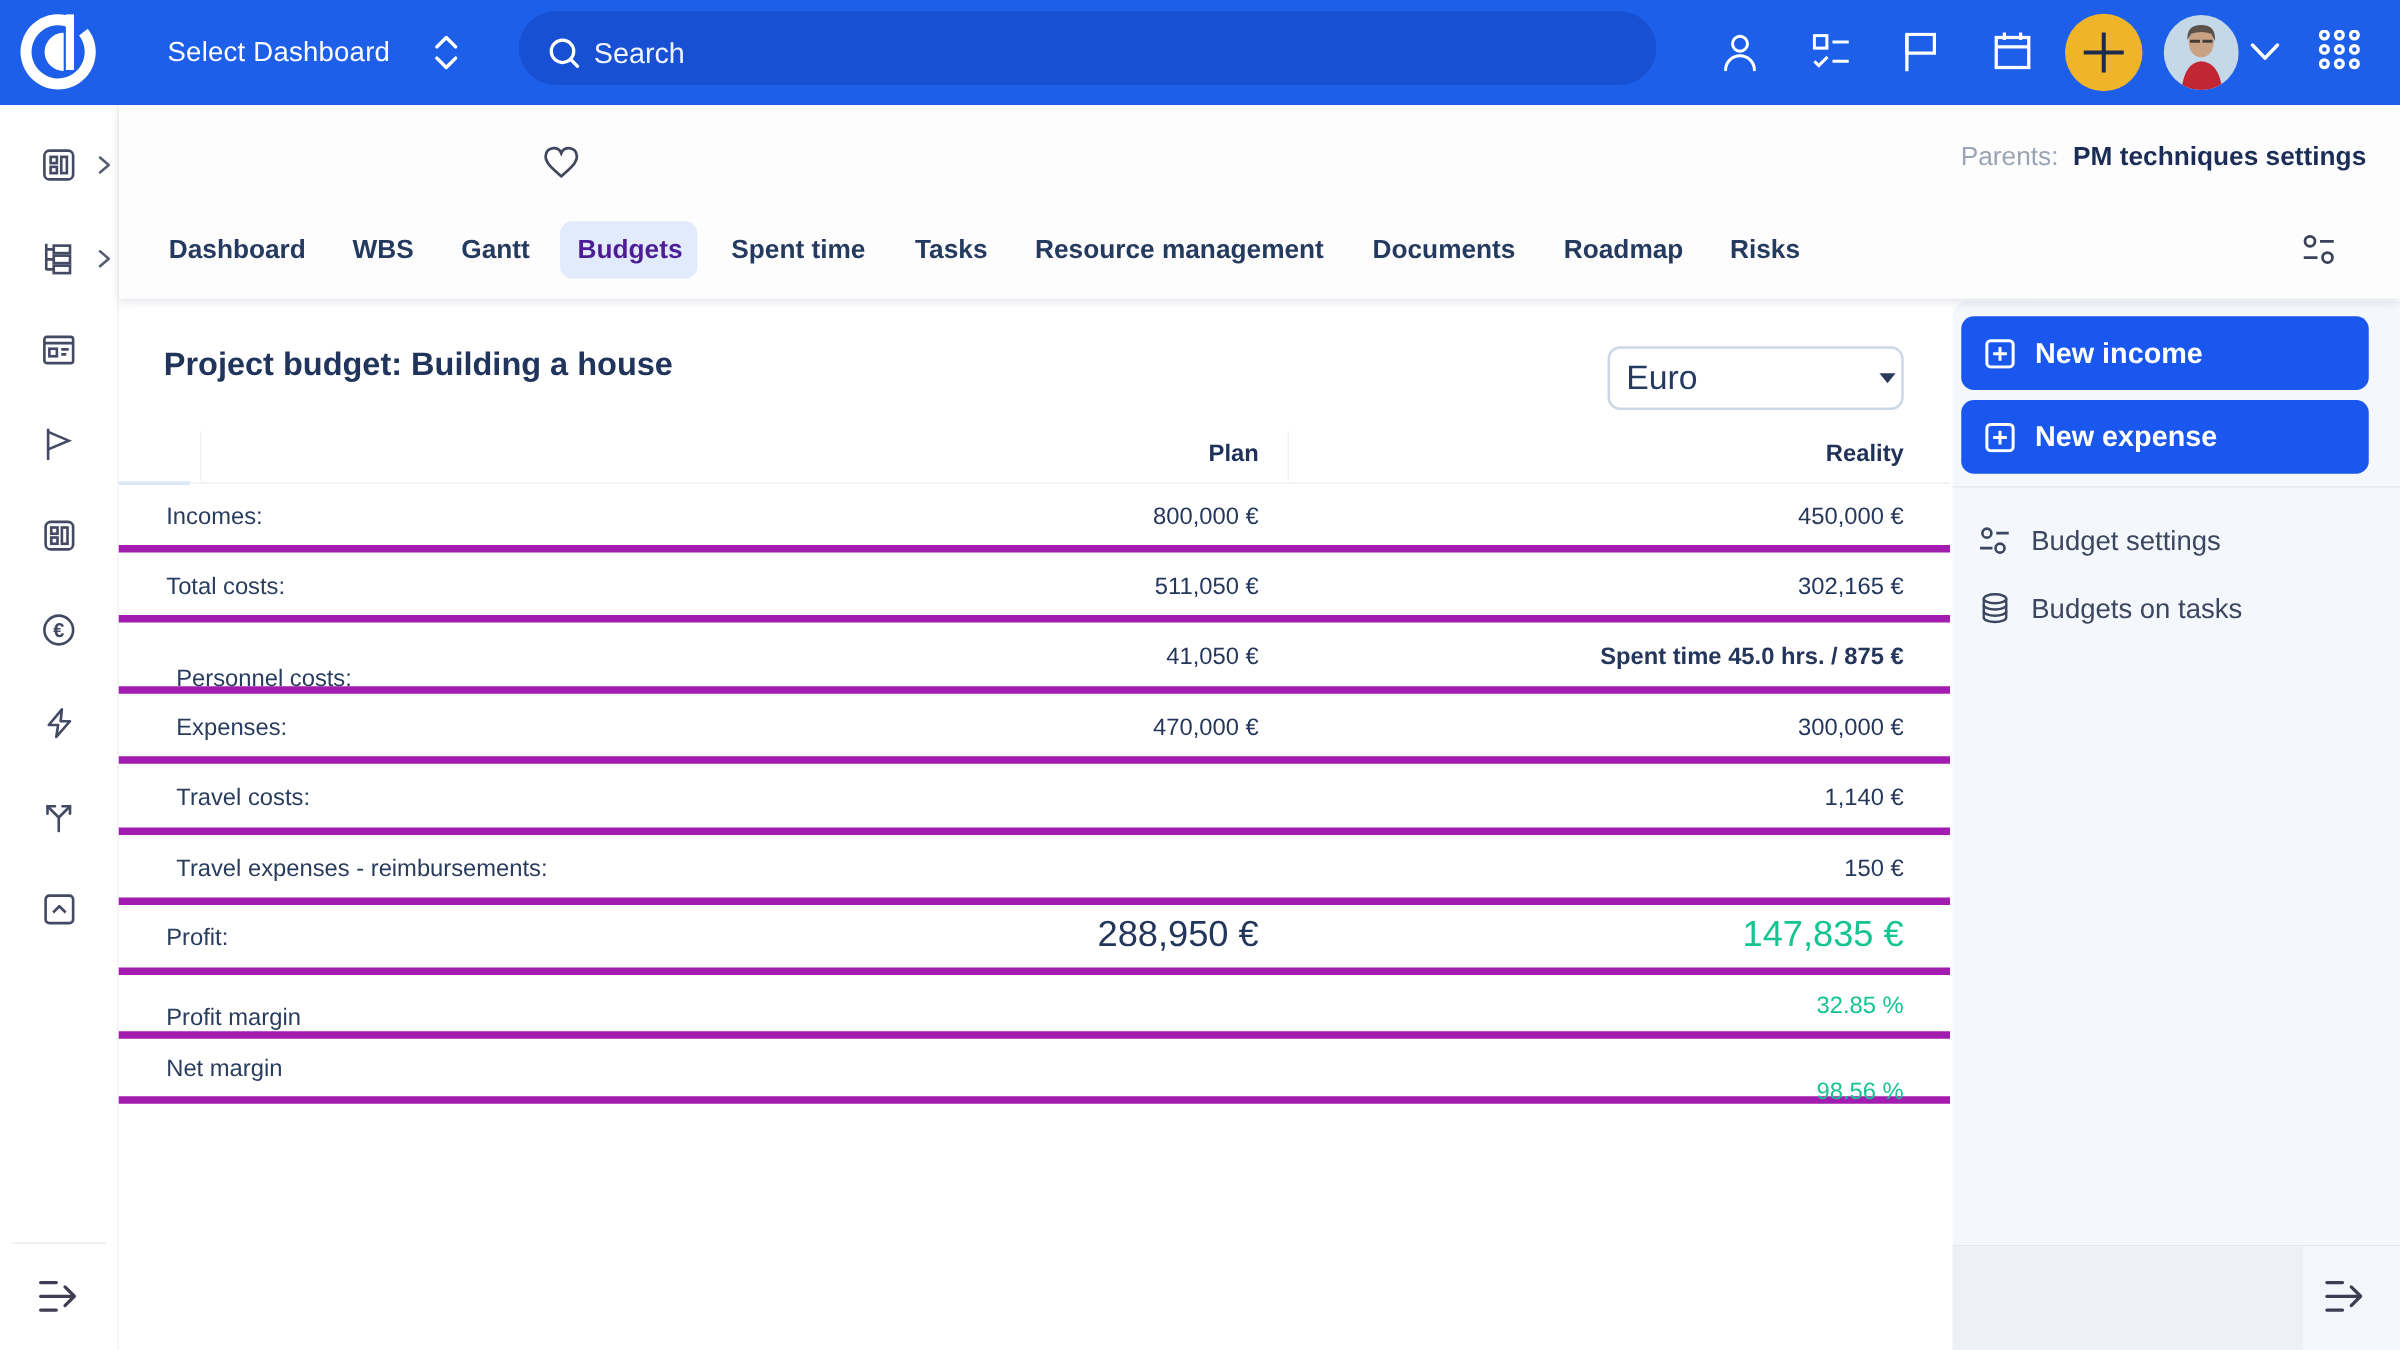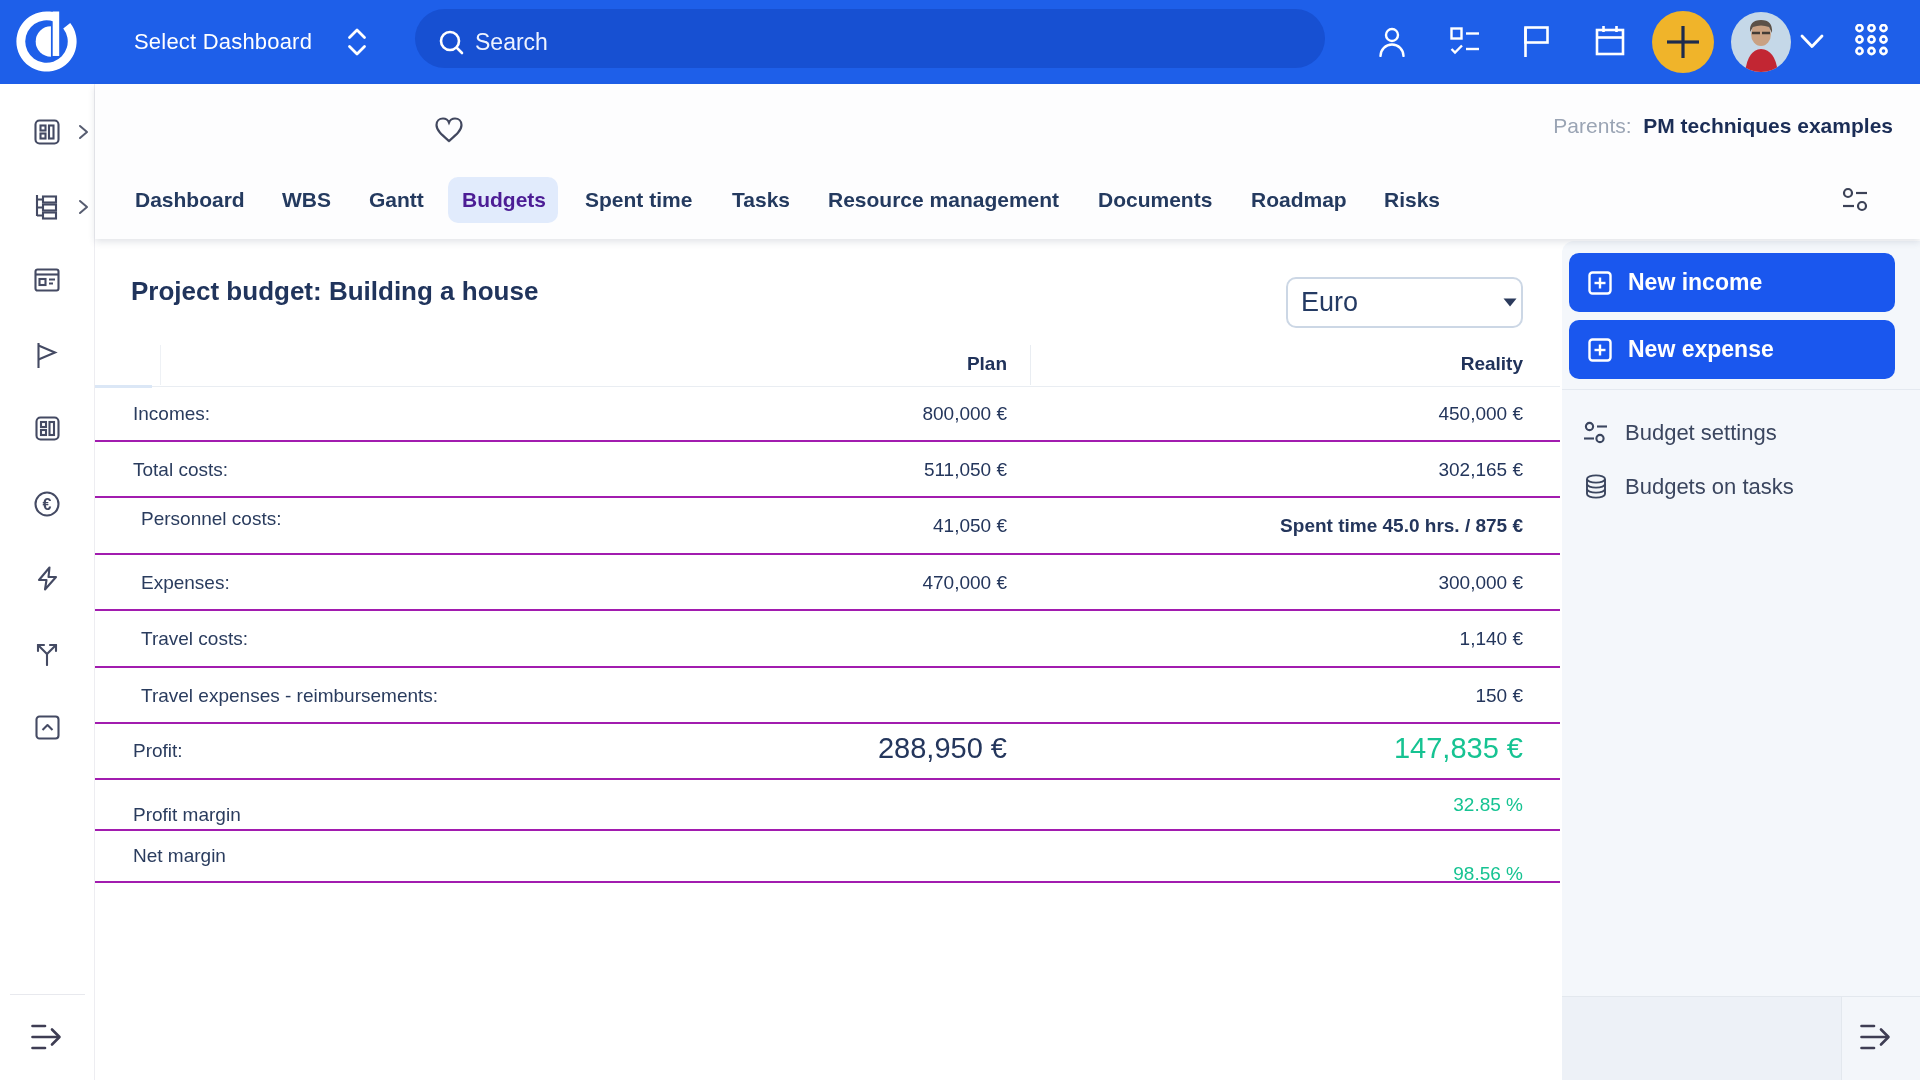--- a/index.html
+++ b/index.html
@@ -26,21 +26,21 @@
   .tab { top:93px; height:46px; line-height:46px; font-size:21px; font-weight:600; color:#243a5f; white-space:nowrap; }
   #tabpill { left:353px; top:93px; width:110px; height:46px; background:#e1ebfc; border-radius:10px; }
   #tab-budgets { color:#4c1d95; }
 
   
   #card { left:95px; top:239px; width:1465px; height:841px; background:#ffffff; }
   #cardtitle { left:36px; top:37px; font-size:26px; font-weight:600; color:#20345c; }
   #euroselect { left:1191px; top:38px; width:237px; height:51px; border:2px solid #ccd7e5; border-radius:10px; background:#ffffff; }
   #eurotxt { left:1206px; top:38px; height:38px; line-height:51px; font-size:27px; color:#243a63; }
 
-  .row { left:0; width:1465px; border-bottom:2px solid #a21caf;text-decoration:underline; }
+  .row { left:0; width:1465px; border-bottom:6px solid #a21caf;text-decoration:underline; }
   .lab { position:absolute; left:38px; font-size:19px; color:#2a3c5e; }
   .lab2 { position:absolute; left:46px; font-size:19px; color:#2a3c5e; }
   .plan { position:absolute; right:553px; font-size:19px; color:#24365c; }
   .real { position:absolute; right:37px; font-size:19px; color:#24365c; }
   .green { color:#16c392 !important; }
 
   
   #rpanel { left:1562px; top:241px; width:358px; height:755px; background:#f4f7fb; border-top-left-radius:12px; }
   .bluebtn { left:1569px; width:326px; height:59px; background:#1a57ee; border-radius:10px; color:#ffffff; font-size:23px; font-weight:700; }
   .bluebtn span { position:absolute; left:59px; top:0; height:59px; line-height:58px; }
@@ -128,21 +128,21 @@
   </g>
 </svg>
 
 <div id="sidebar" class="abs"></div>
 <div id="sidesep" class="abs"></div>
 
 <div id="header" class="abs">
   <svg class="abs" style="left:339px;top:32px" width="30" height="28" viewBox="0 0 30 28">
     <path d="M15 25 C8 19 2.5 14.5 2.5 9 C2.5 5 5.5 2.5 9 2.5 C11.5 2.5 14 4 15 6.5 C16 4 18.5 2.5 21 2.5 C24.5 2.5 27.5 5 27.5 9 C27.5 14.5 22 19 15 25 Z" fill="none" stroke="#41475e" stroke-width="2.2"></path>
   </svg>
-  <div id="parents" class="abs">Parents:&nbsp; <b>PM techniques examples</b></div>
+  <div id="parents" class="abs">Parents:&nbsp; <b>PM techniques settings</b></div>
   <div id="tabpill" class="abs"></div>
   <div class="tab abs" style="left:40px">Dashboard</div>
   <div class="tab abs" style="left:187px">WBS</div>
   <div class="tab abs" style="left:274px">Gantt</div>
   <div class="tab abs" id="tab-budgets" style="left:367px">Budgets</div>
   <div class="tab abs" style="left:490px">Spent time</div>
   <div class="tab abs" style="left:637px">Tasks</div>
   <div class="tab abs" style="left:733px">Resource management</div>
   <div class="tab abs" style="left:1003px">Documents</div>
   <div class="tab abs" style="left:1156px">Roadmap</div>
@@ -177,21 +177,21 @@
     <div class="lab" style="top:15px;">Incomes:</div>
     <div class="plan" style="top:15px;">800,000 €</div>
     <div class="real" style="top:15px;">450,000 €</div>
   </div>
   <div class="row abs" style="top:203px;height:56px;">
     <div class="lab" style="top:17px;">Total costs:</div>
     <div class="plan" style="top:17px;">511,050 €</div>
     <div class="real" style="top:17px;">302,165 €</div>
   </div>
   <div class="row abs" style="top:259px;height:57px;">
-    <div class="lab2" style="top:10px;">Personnel costs:</div>
+    <div class="lab2" style="top:35px;">Personnel costs:</div>
     <div class="plan" style="top:17px;">41,050 €</div>
     <div class="real" style="top:17px;font-weight:700;">Spent time 45.0 hrs. / 875 €</div>
   </div>
   <div class="row abs" style="top:316px;height:56px;">
     <div class="lab2" style="top:17px;">Expenses:</div>
     <div class="plan" style="top:17px;">470,000 €</div>
     <div class="real" style="top:17px;">300,000 €</div>
   </div>
   <div class="row abs" style="top:372px;height:57px;">
     <div class="lab2" style="top:17px;">Travel costs:</div>

